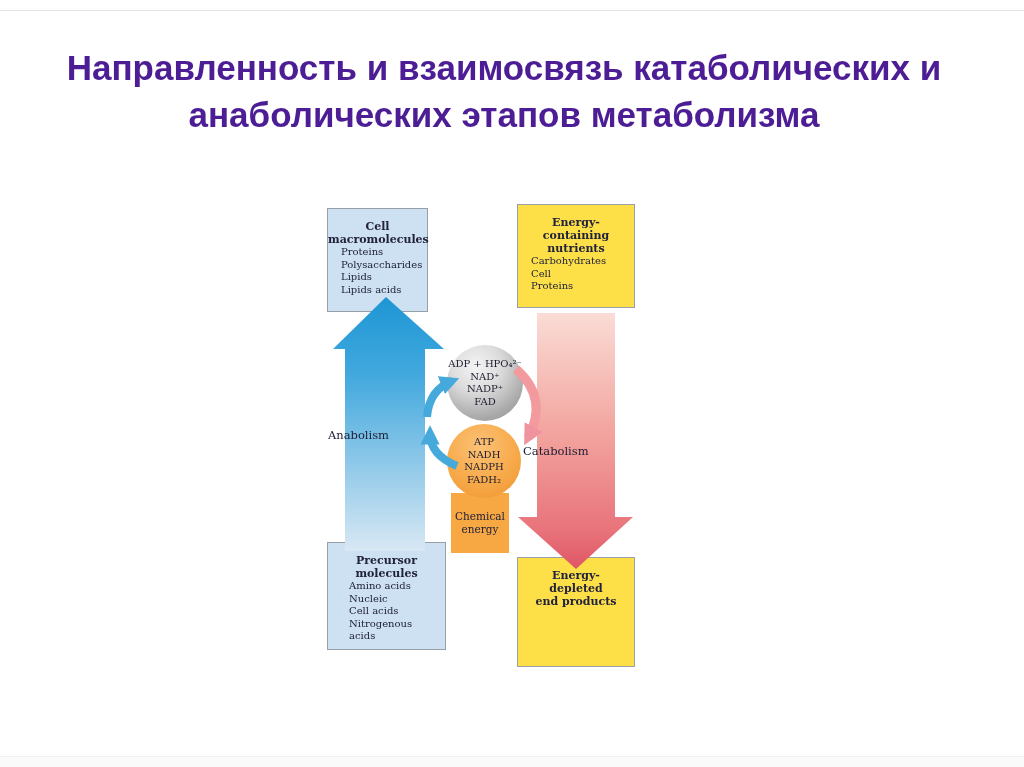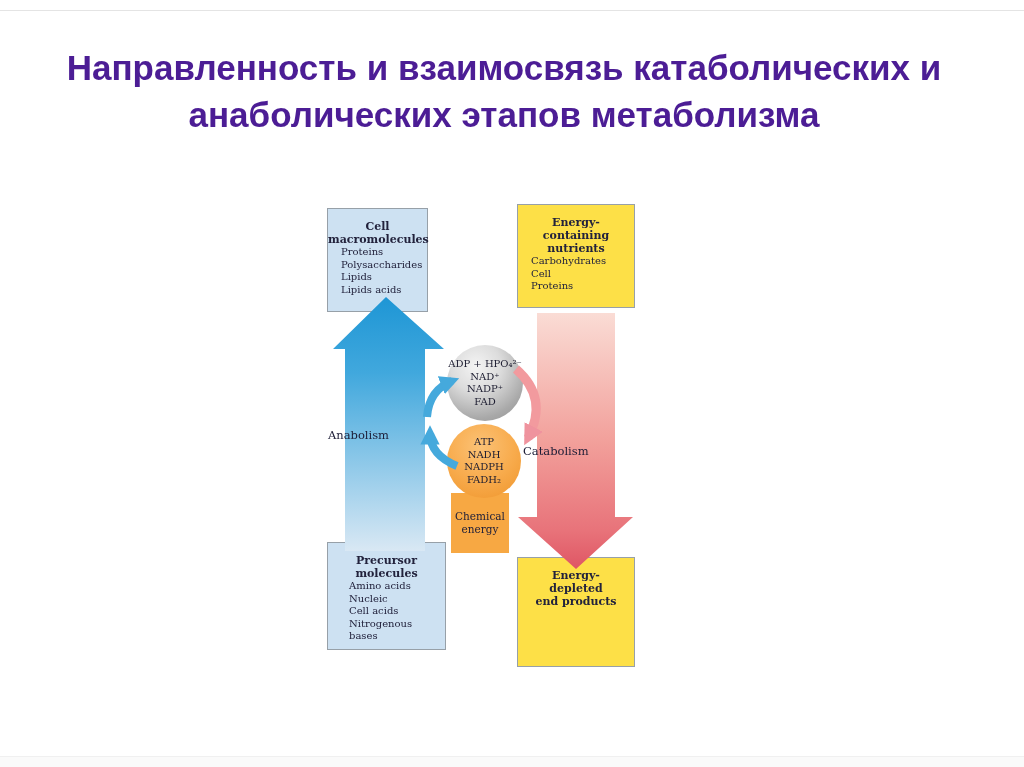--- a/index.html
+++ b/index.html
@@ -127,21 +127,21 @@
     </div>
   </div>
 
   <div class="dbox blue" style="left:327px; top:542px; width:119px; height:108px;">
     <div class="dbox-title">Precursor
 molecules</div>
     <div class="dbox-items" style="padding-left:21px;">
       <div>Amino acids</div>
       <div>Nucleic</div>
       <div>Cell acids</div>
-      <div>Nitrogenous bases</div>
+      <div>Nitrogenous acids</div>
     </div>
   </div>
 
   <div class="dbox pink" style="left:517px; top:557px; width:118px; height:110px;">
     <div class="dbox-title">Energy-
 depleted
 end products</div>
   </div>
 
   <svg class="layer big-arrows" viewBox="0 0 1024 767">

